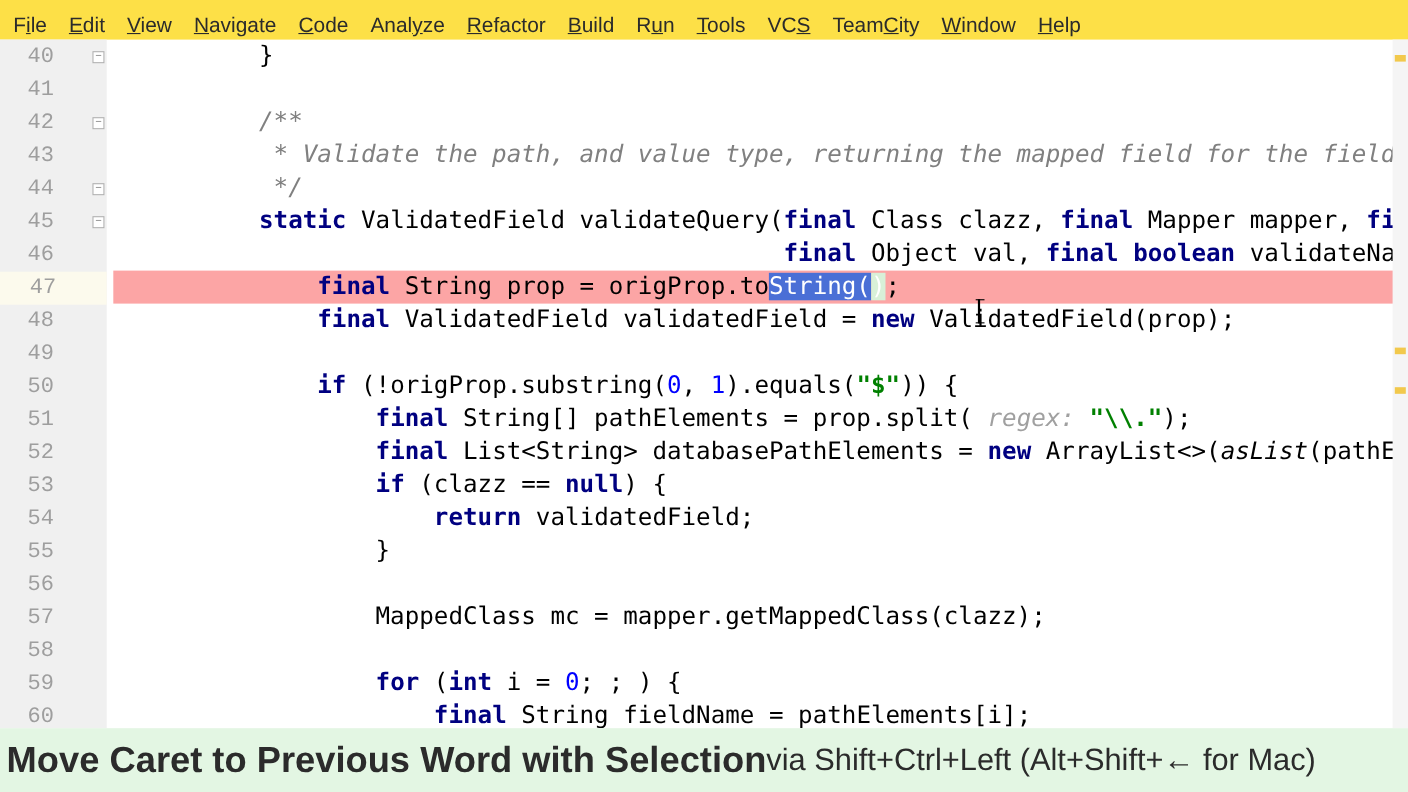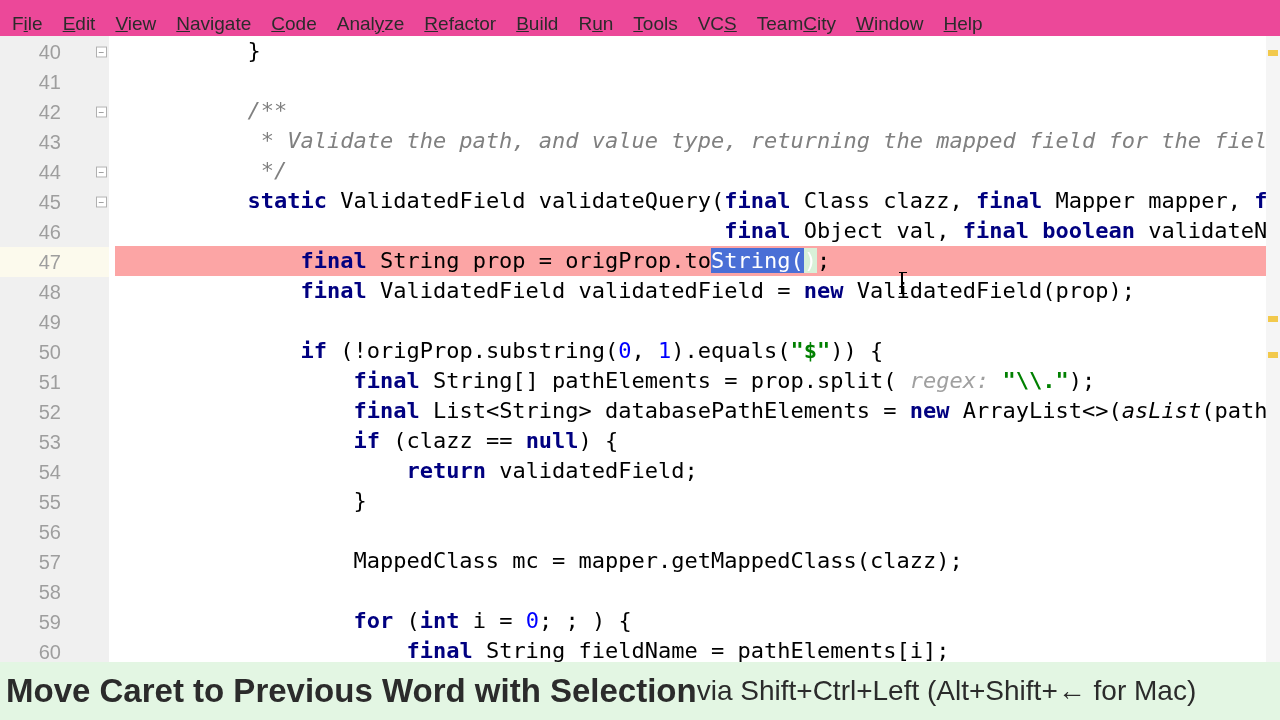--- a/index.html
+++ b/index.html
@@ -8,46 +8,46 @@
   background: #ffffff;
   width: 1280px;
   height: 720px;
   overflow: hidden;
   position: relative;
 }
 .menubar {
   display: flex;
   align-items: center;
   height: 48px;
-  background: #ec4899;
+  background: #fde047;
   border-bottom: 1px solid #d0d0d0;
   padding: 0 2px;
   font-size: 19px;
   color: #2b2b2b;
 }
 .menubar .menu-item {
   padding: 4px 10px;
   cursor: pointer;
 }
 .menubar .menu-item .ul { text-decoration: underline; }
 .editor-wrap {
   position: absolute;
   top: 36px;
   left: 0;
   right: 0;
   bottom: 58px;
   display: flex;
   background: #ffffff;
 }
 .gutter {
-  width: 109px;
+  width: 97px;
   background: #f0f0f0;
   display: flex;
   flex-direction: column;
-  font-family: Liberation Sans, sans-serif;
+  font-family: Liberation Mono, monospace;
   font-size: 20px;
   color: #9e9e9e;
   text-align: right;
   padding-top: 1px;
   position: relative;
 }
 .gutter-line {
   height: 30px;
   line-height: 30px;
   padding-right: 48px;

